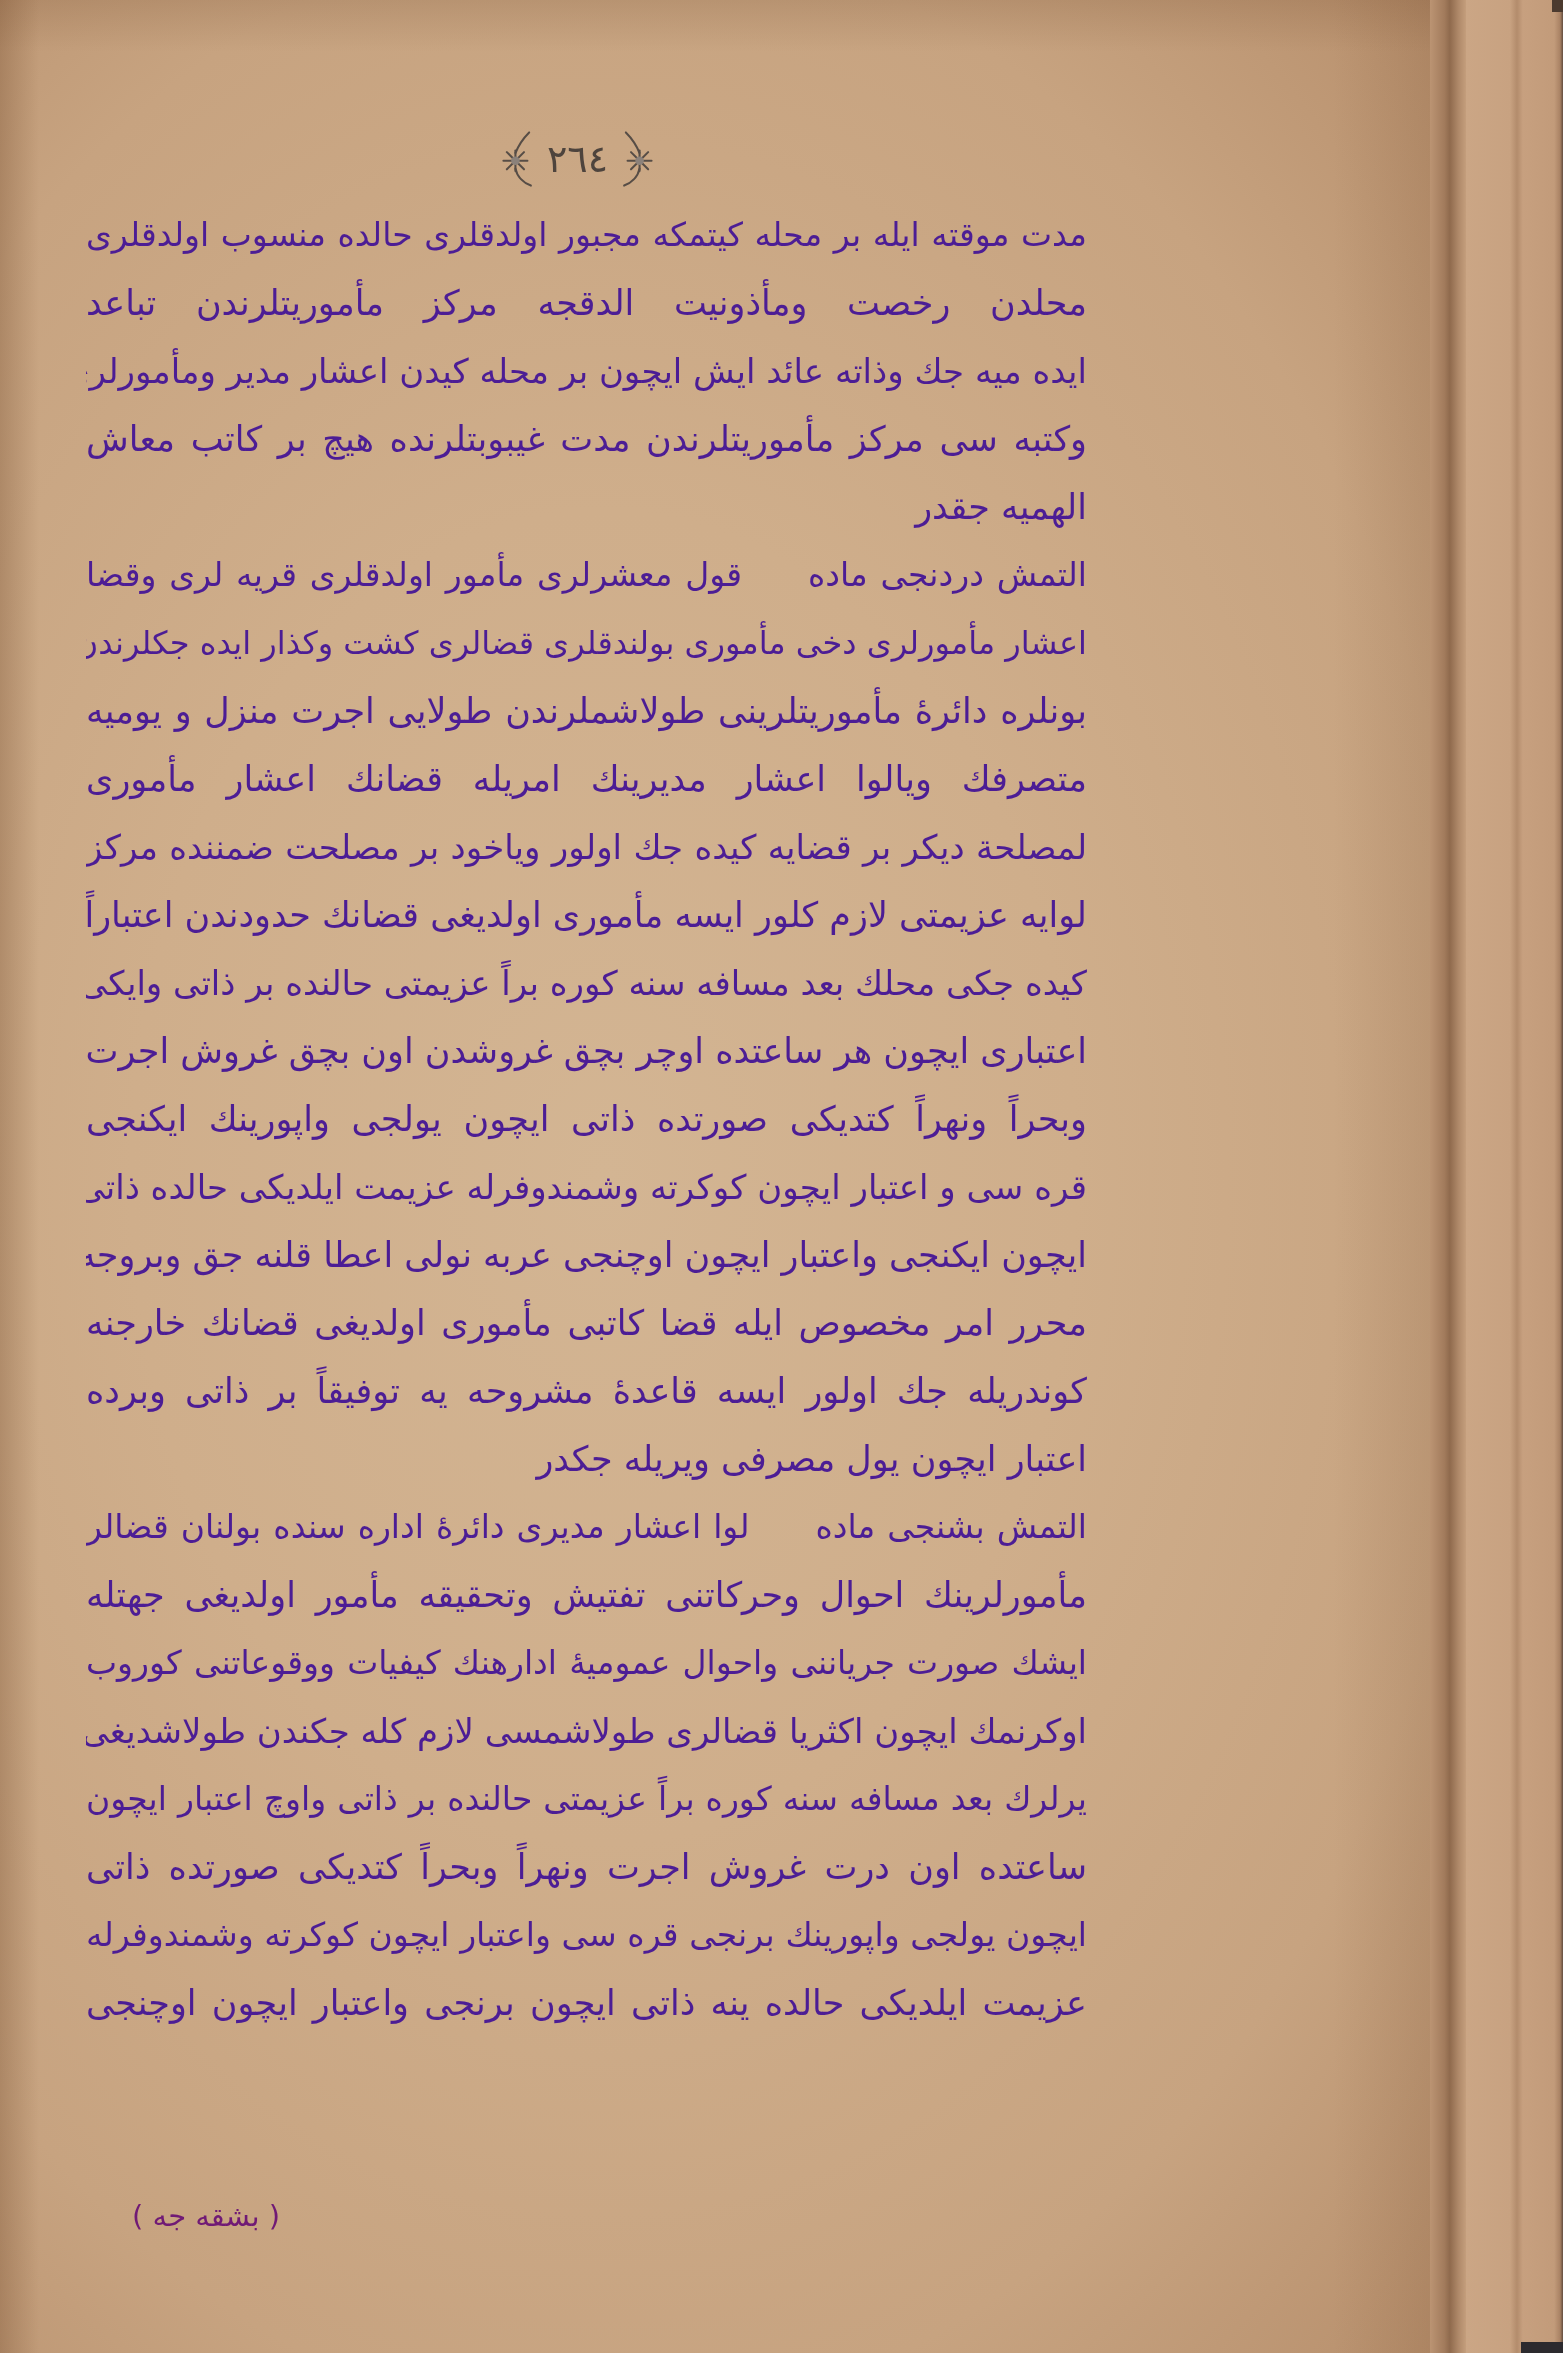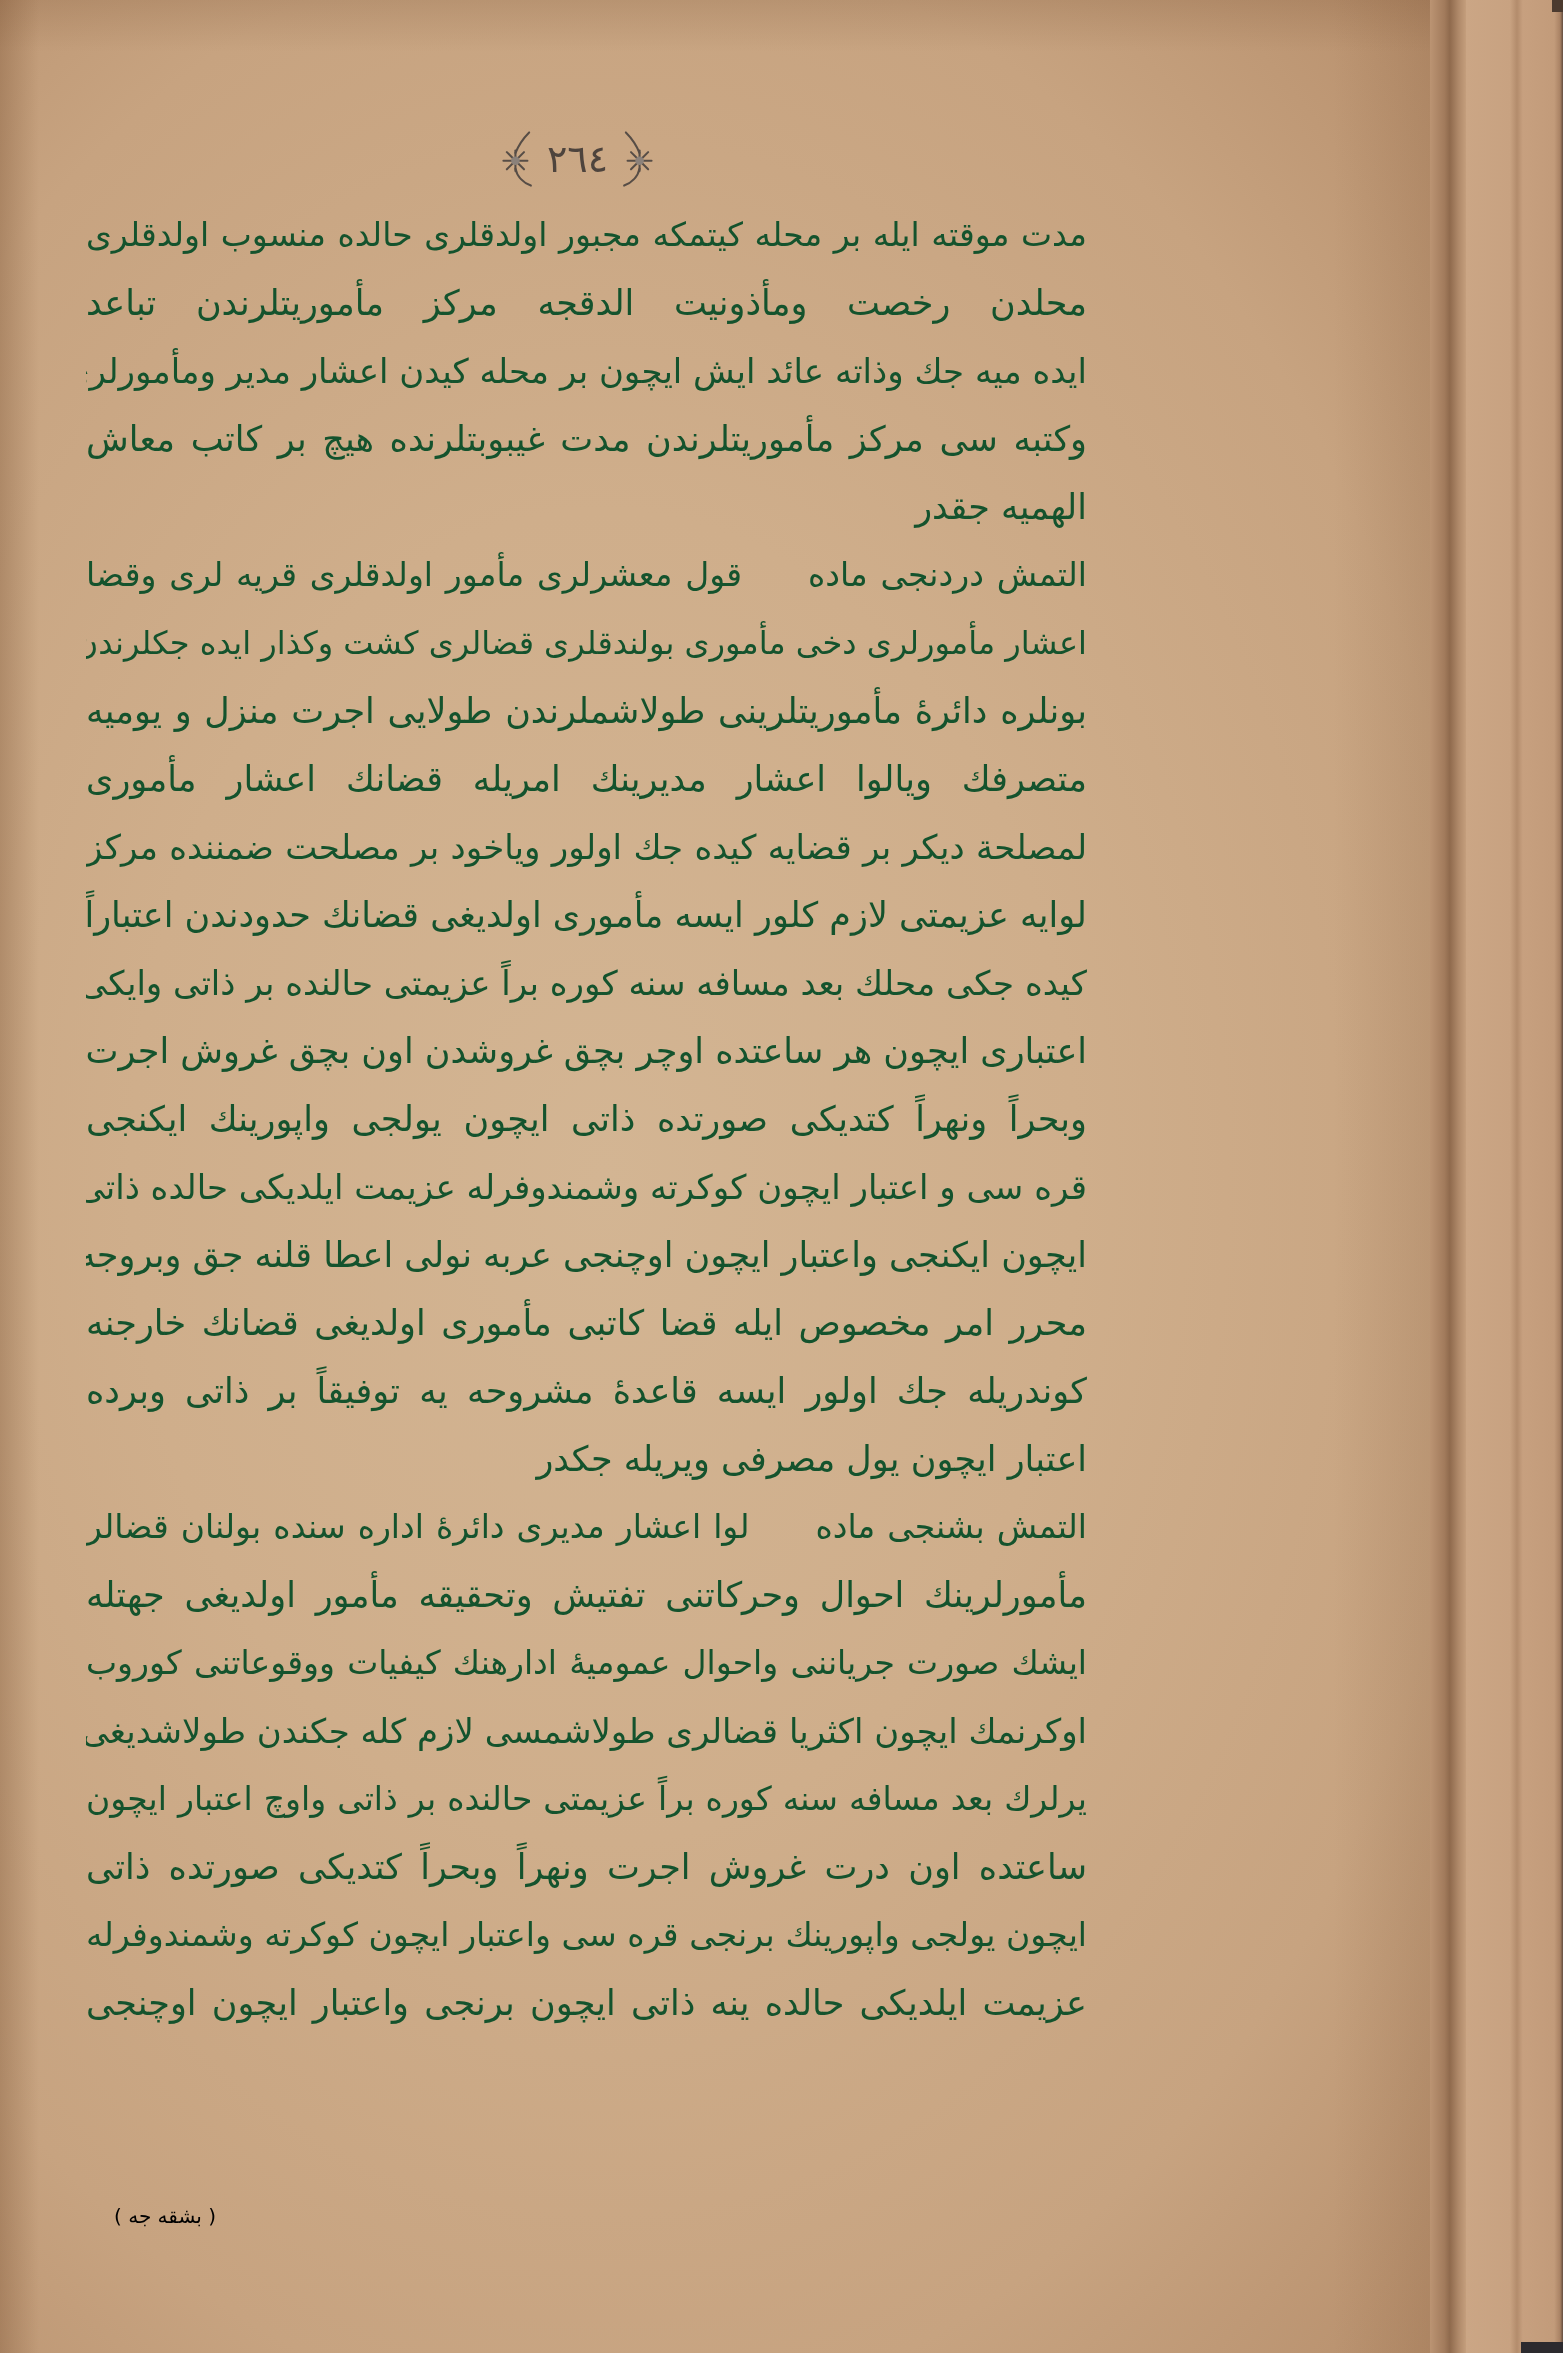--- a/index.html
+++ b/index.html
@@ -35,33 +35,33 @@
   .header {
     position: absolute; left: 484px; top: 128px; width: 187px; height: 62px;
     display: flex; align-items: center; justify-content: center; gap: 9px;
     color: #544a43;
   }
   .ornament { width: 40px; height: 60px; display: block; }
   .page-number { font-size: 38px; line-height: 1; direction: rtl; color: #4e443d; }
 
   .textblock {
     position: absolute; left: 86px; top: 201px; width: 1001px;
-    direction: rtl; color: #14532d; font-size: 35px;
+    direction: rtl; color: #4c1d95; font-size: 35px;
   }
   .line {
     height: 68px; line-height: 68px;
     text-align: justify; text-align-last: justify;
     white-space: nowrap; overflow: hidden;
   }
   .line.last { text-align: right; text-align-last: right; }
 
   .catchword {
     position: absolute; left: 114px; top: 2186px; width: 166px; height: 60px;
-    direction: rtl; color: #000000; font-size: 20px; line-height: 60px;
-    text-align: left; white-space: nowrap;
+    direction: rtl; color: #701a75; font-size: 29px; line-height: 60px;
+    text-align: right; white-space: nowrap;
   }
 </style>
 </head>
 <body>
 
 <div class="page"></div>
 <div class="gutter"></div>
 <div class="edges"></div>
 <div class="corner-tr"></div>
 <div class="corner-br"></div>

